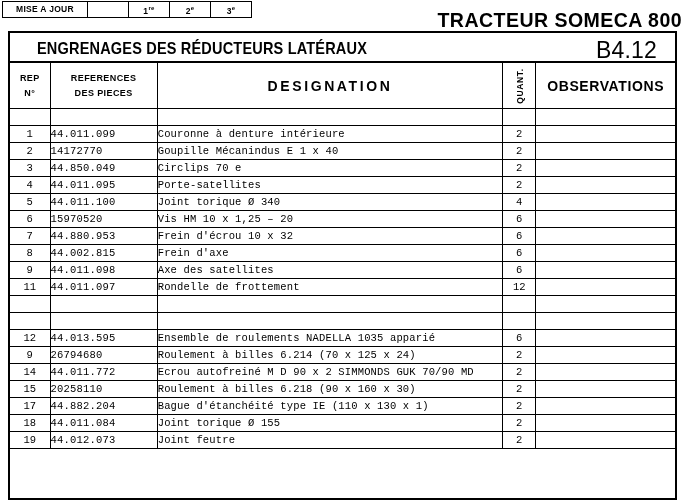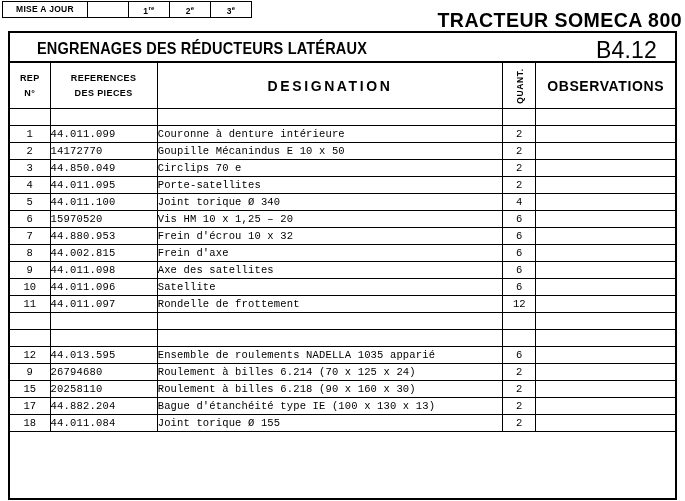--- a/index.html
+++ b/index.html
@@ -257,21 +257,21 @@
         <tr>
           <td class="rep">1</td>
           <td class="ref">44.011.099</td>
           <td class="des">Couronne à denture intérieure</td>
           <td class="qte">2</td>
           <td class="obs">&nbsp;</td>
         </tr>
         <tr>
           <td class="rep">2</td>
           <td class="ref">14172770</td>
-          <td class="des">Goupille Mécanindus E 10 x 50</td>
+          <td class="des">Goupille Mécanindus E 1 x 40</td>
           <td class="qte">2</td>
           <td class="obs">&nbsp;</td>
         </tr>
         <tr>
           <td class="rep">3</td>
           <td class="ref">44.850.049</td>
           <td class="des">Circlips 70 e</td>
           <td class="qte">2</td>
           <td class="obs">&nbsp;</td>
         </tr>
@@ -307,27 +307,20 @@
           <td class="rep">8</td>
           <td class="ref">44.002.815</td>
           <td class="des">Frein d'axe</td>
           <td class="qte">6</td>
           <td class="obs">&nbsp;</td>
         </tr>
         <tr>
           <td class="rep">9</td>
           <td class="ref">44.011.098</td>
           <td class="des">Axe des satellites</td>
-          <td class="qte">6</td>
-          <td class="obs">&nbsp;</td>
-        </tr>
-        <tr>
-          <td class="rep">10</td>
-          <td class="ref">44.011.096</td>
-          <td class="des">Satellite</td>
           <td class="qte">6</td>
           <td class="obs">&nbsp;</td>
         </tr>
         <tr>
           <td class="rep">11</td>
           <td class="ref">44.011.097</td>
           <td class="des">Rondelle de frottement</td>
           <td class="qte">12</td>
           <td class="obs">&nbsp;</td>
         </tr>
@@ -353,35 +346,49 @@
           <td class="obs">&nbsp;</td>
         </tr>
         <tr>
           <td class="rep">9</td>
           <td class="ref">26794680</td>
           <td class="des">Roulement à billes 6.214 (70 x 125 x 24)</td>
           <td class="qte">2</td>
           <td class="obs">&nbsp;</td>
         </tr>
         <tr>
+          <td class="rep">14</td>
+          <td class="ref">44.011.772</td>
+          <td class="des">Ecrou autofreiné M D 90 x 2 SIMMONDS GUK 70/90 MD</td>
+          <td class="qte">2</td>
+          <td class="obs">&nbsp;</td>
+        </tr>
+        <tr>
           <td class="rep">15</td>
           <td class="ref">20258110</td>
           <td class="des">Roulement à billes 6.218 (90 x 160 x 30)</td>
           <td class="qte">2</td>
           <td class="obs">&nbsp;</td>
         </tr>
         <tr>
           <td class="rep">17</td>
           <td class="ref">44.882.204</td>
-          <td class="des">Bague d'étanchéité type IE (100 x 130 x 13)</td>
+          <td class="des">Bague d'étanchéité type IE (110 x 130 x 1)</td>
           <td class="qte">2</td>
           <td class="obs">&nbsp;</td>
         </tr>
         <tr>
           <td class="rep">18</td>
           <td class="ref">44.011.084</td>
           <td class="des">Joint torique Ø 155</td>
           <td class="qte">2</td>
           <td class="obs">&nbsp;</td>
         </tr>
+        <tr>
+          <td class="rep">19</td>
+          <td class="ref">44.012.073</td>
+          <td class="des">Joint feutre</td>
+          <td class="qte">2</td>
+          <td class="obs">&nbsp;</td>
+        </tr>
       </tbody>
   </table>
 </div>
 
 </body></html>

